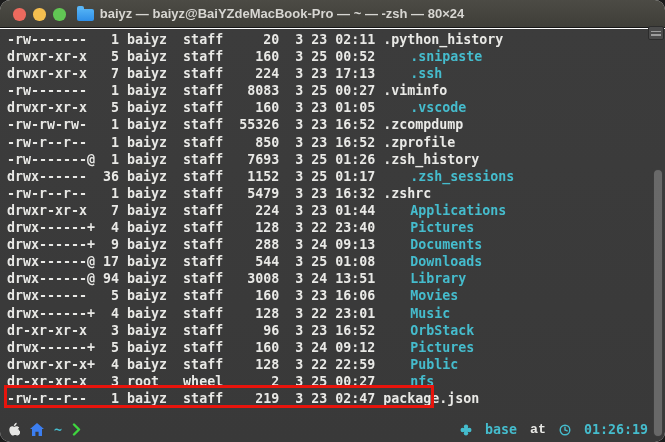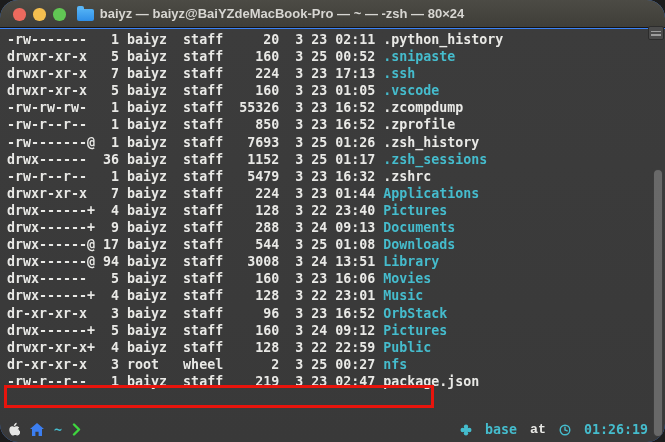--- a/index.html
+++ b/index.html
@@ -1,35 +1,35 @@
 <!DOCTYPE html>
 <html><head>
 <meta charset="utf-8">
 <style>
   * { box-sizing: border-box; margin: 0; padding: 0; }
   html, body { width: 665px; height: 442px; background: #1c1c1c; font-family: "Liberation Sans", sans-serif; }
-  .window { position: absolute; inset: 0; border-radius: 18px; overflow: hidden; background: #3b82f6; }
+  .window { position: absolute; inset: 0; border-radius: 10px; overflow: hidden; background: #ffffff; }
 
   
   .titlebar { position: relative; height: 28px; background: linear-gradient(#4c4b45, #3f3e38); border-bottom: 1px solid #151515; display: flex; align-items: center; justify-content: center; }
   .traffic-lights { position: absolute; left: 13px; top: 8px; display: flex; gap: 7.5px; }
   .tl { width: 12.5px; height: 12.5px; border-radius: 50%; display: inline-block; }
   .tl.red    { background: #ec6a5e; }
   .tl.yellow { background: #f5bf4f; }
   .tl.green  { background: #61c654; }
   .title-group { display: flex; align-items: center; gap: 6px; transform: translateX(-62px); }
   .folder { position: relative; width: 17px; height: 12px; border-radius: 1.5px 2px 2px 2px; background: linear-gradient(#52b1f4, #2f8fe8); margin-top: 2px; }
   .folder::before { content: ""; position: absolute; top: -2.5px; left: 0; width: 7px; height: 4px; border-radius: 2px 2px 0 0; background: #58b5f6; }
   .title-text { font-size: 13px; font-weight: bold; color: #d7d6d2; white-space: nowrap; }
 
   
   .terminal { position: absolute; top: 29px; left: 0; right: 0; bottom: 0; background: linear-gradient(#3c3c3c, #393939); font-family: "DejaVu Sans Mono", monospace; font-size: 13.3px; font-weight: bold; color: #e9e9e6; cursor: text; }
   #rows { padding: 2px 17px 0 7px; }
   .row { white-space: pre; height: 17.1px; line-height: 17.15px; }
-  .dirname { color: #45bccd; }
+  .dirname { color: #45bccd; margin-left: 27px; }
   .filename { color: #e9e9e6; }
 
   
   .highlight-box { position: absolute; left: 4px; top: 356px; width: 430px; height: 23px; border: 3px solid #e8140c; }
 
   
   .prompt-line { position: absolute; left: 7px; right: 17px; bottom: 4px; height: 17px; display: flex; align-items: center; justify-content: space-between; }
   .p-left { display: flex; align-items: center; gap: 10px; }
   .p-right { display: flex; align-items: center; gap: 13px; color: #45bccd; }
   .tilde { color: #45bccd; font-weight: bold; }
@@ -57,20 +57,21 @@
       <span class="folder"></span>
       <span class="title-text">baiyz — baiyz@BaiYZdeMacBook-Pro — ~ — -zsh — 80×24</span>
     </div>
   </div>
 
   <div class="terminal">
     <div id="rows">
         <div class="row"><span>-rw-------   1 baiyz  staff     20  3 23 02:11 </span><span class="filename">.python_history</span></div>
         <div class="row"><span>drwxr-xr-x   5 baiyz  staff    160  3 25 00:52 </span><span class="dirname">.snipaste</span></div>
         <div class="row"><span>drwxr-xr-x   7 baiyz  staff    224  3 23 17:13 </span><span class="dirname">.ssh</span></div>
+        <div class="row"><span>-rw-------   1 baiyz  staff   8083  3 25 00:27 </span><span class="filename">.viminfo</span></div>
         <div class="row"><span>drwxr-xr-x   5 baiyz  staff    160  3 23 01:05 </span><span class="dirname">.vscode</span></div>
         <div class="row"><span>-rw-rw-rw-   1 baiyz  staff  55326  3 23 16:52 </span><span class="filename">.zcompdump</span></div>
         <div class="row"><span>-rw-r--r--   1 baiyz  staff    850  3 23 16:52 </span><span class="filename">.zprofile</span></div>
         <div class="row"><span>-rw-------@  1 baiyz  staff   7693  3 25 01:26 </span><span class="filename">.zsh_history</span></div>
         <div class="row"><span>drwx------  36 baiyz  staff   1152  3 25 01:17 </span><span class="dirname">.zsh_sessions</span></div>
         <div class="row"><span>-rw-r--r--   1 baiyz  staff   5479  3 23 16:32 </span><span class="filename">.zshrc</span></div>
         <div class="row"><span>drwxr-xr-x   7 baiyz  staff    224  3 23 01:44 </span><span class="dirname">Applications</span></div>
         <div class="row"><span>drwx------+  4 baiyz  staff    128  3 22 23:40 </span><span class="dirname">Pictures</span></div>
         <div class="row"><span>drwx------+  9 baiyz  staff    288  3 24 09:13 </span><span class="dirname">Documents</span></div>
         <div class="row"><span>drwx------@ 17 baiyz  staff    544  3 25 01:08 </span><span class="dirname">Downloads</span></div>

